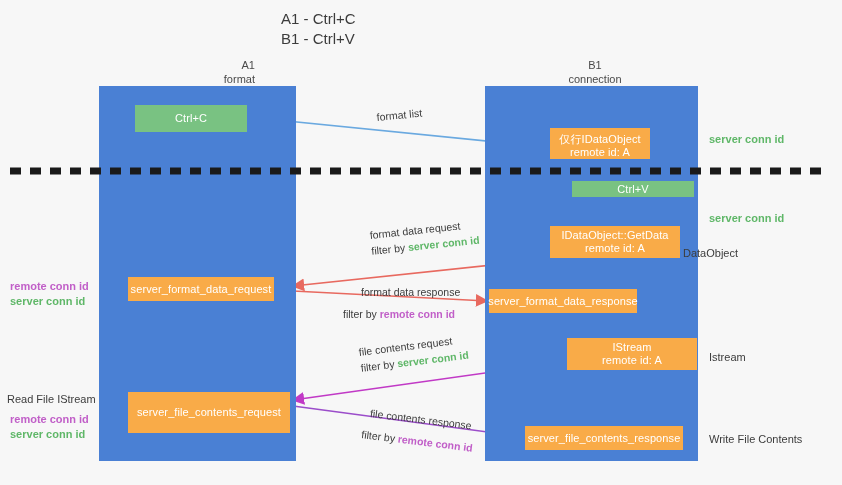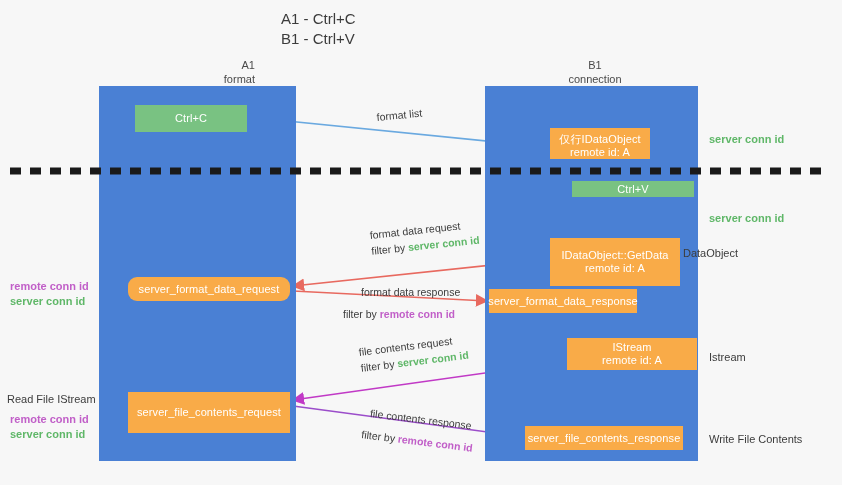--- a/index.html
+++ b/index.html
@@ -114,31 +114,31 @@
 
   <div class="box orange" style="left:550px;top:128px;width:100px;height:31px;justify-content:flex-end;">
     <div>仅行IDataObject</div>
     <div class="l2">remote id: A</div>
   </div>
 
   <div class="box green" style="left:552px;top:181px;width:122px;height:16px;margin-left:20px;">
     <div>Ctrl+V</div>
   </div>
 
-  <div class="box orange" style="left:550px;top:238px;width:130px;height:48px;text-align:right;">
+  <div class="box orange" style="left:550px;top:226px;width:130px;height:32px;text-align:right;">
     <div>IDataObject::GetData</div>
     <div class="l2">remote id: A</div>
   </div>
 
   <div class="box orange" style="left:567px;top:338px;width:130px;height:32px;">
     <div>IStream</div>
     <div class="l2">remote id: A</div>
   </div>
 
-  <div class="box orange" style="left:128px;top:277px;width:162px;height:24px;border-radius:9px;">
+  <div class="box orange" style="left:128px;top:277px;width:146px;height:24px;">
     <div>server_format_data_request</div>
   </div>
 
   <div class="box orange" style="left:489px;top:289px;width:148px;height:24px;">
     <div>server_format_data_response</div>
   </div>
 
   <div class="box orange" style="left:128px;top:392px;width:162px;height:41px;align-items:center;">
     <div>server_file_contents_request</div>
   </div>

